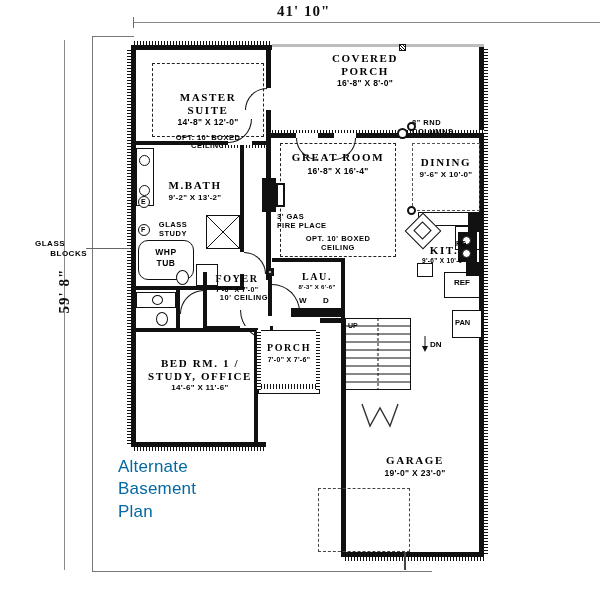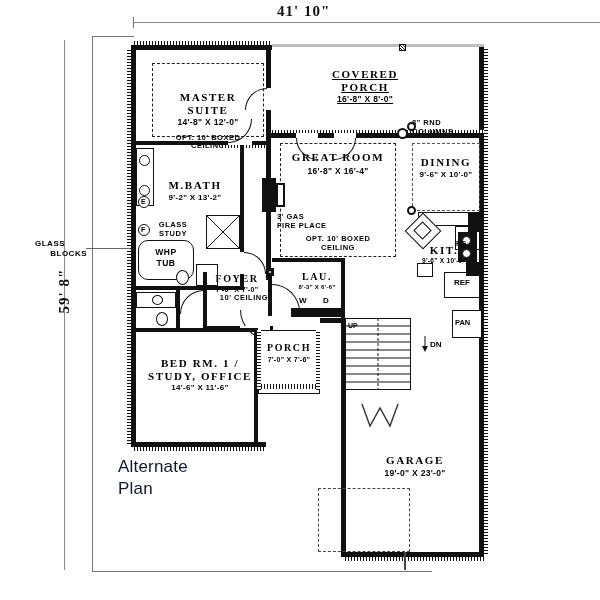--- a/index.html
+++ b/index.html
@@ -64,21 +64,21 @@
 
   
   .swing{border:1px solid #111;border-radius:100% 0 0 0;box-sizing:border-box;}
   .swing-tl{border-width:1px 0 0 1px;border-radius:100% 0 0 0;}
   .swing-tr{border-width:1px 1px 0 0;border-radius:0 100% 0 0;}
   .swing-bl{border-width:0 0 1px 1px;border-radius:0 0 0 100%;}
   .swing-br{border-width:0 1px 1px 0;border-radius:0 0 100% 0;}
 
   .titleblock{
     font-family:"Liberation Sans",sans-serif;
-    font-size:17px;color:#0f172a;line-height:1.32;letter-spacing:.2px;
+    font-size:17px;color:#0369a1;line-height:1.32;letter-spacing:.2px;
   }
 
   .vert{
     transform:rotate(-90deg);transform-origin:center center;white-space:nowrap;
   }
   .stair line{stroke:#111;stroke-width:1;}
   svg{display:block;}
 </style>
 </head>
 <body>
@@ -110,21 +110,21 @@
   <div class="abs wall" style="left:131px;top:442px;width:135px;height:5px;"></div>
 
   <div class="abs hatchv" style="left:127px;top:48px;width:4px;height:396px;"></div>
   <div class="abs hatch" style="left:134px;top:41px;width:138px;height:4px;"></div>
   <div class="abs hatchv" style="left:484px;top:48px;width:4px;height:506px;"></div>
   <div class="abs hatch" style="left:345px;top:557px;width:140px;height:4px;"></div>
   <div class="abs hatch" style="left:134px;top:447px;width:132px;height:4px;"></div>
 
   <div class="abs" style="left:272px;top:44px;width:212px;height:3px;background:#bdbdbd;"></div>
 
-  <div class="abs room" style="left:300px;top:69px;width:130px;text-decoration:underline;">
+  <div class="abs room" style="left:300px;top:53px;width:130px;">
     <div class="rname" style="font-size:11px;">COVERED</div>
     <div class="rname" style="font-size:11px;margin-top:1px;">PORCH</div>
     <div class="rdim" style="font-size:8.5px;margin-top:2px;">16'-8" X 8'-0"</div>
   </div>
 
   <div class="abs blk" style="left:399px;top:44px;width:7px;height:7px;"></div>
   <div class="abs" style="left:400px;top:45px;width:5px;height:5px;background:repeating-linear-gradient(45deg,#fff 0 1px,#111 1px 2px);"></div>
 
   <div class="abs wall" style="left:266px;top:133px;width:218px;height:5px;"></div>
   <div class="abs hatch" style="left:266px;top:130px;width:218px;height:3px;"></div>
@@ -324,16 +324,17 @@
 
   <svg class="abs" style="left:360px;top:402px;" width="40" height="26">
     <polyline points="2,2 10,24 20,6 30,24 38,2" fill="none" stroke="#333" stroke-width="1.4"></polyline>
   </svg>
 
   <div class="abs" style="left:318px;top:488px;width:92px;height:64px;border:1px dashed #444;border-top:1px dashed #444;box-sizing:border-box;"></div>
   <div class="abs" style="left:404px;top:552px;width:2px;height:18px;background:#444;"></div>
 
   <div class="abs titleblock" style="left:118px;top:456px;width:190px;">
     <div>Alternate</div>
+    <div>Basement</div>
     <div>Plan</div>
   </div>
 
 </div>
 
 </body></html>

